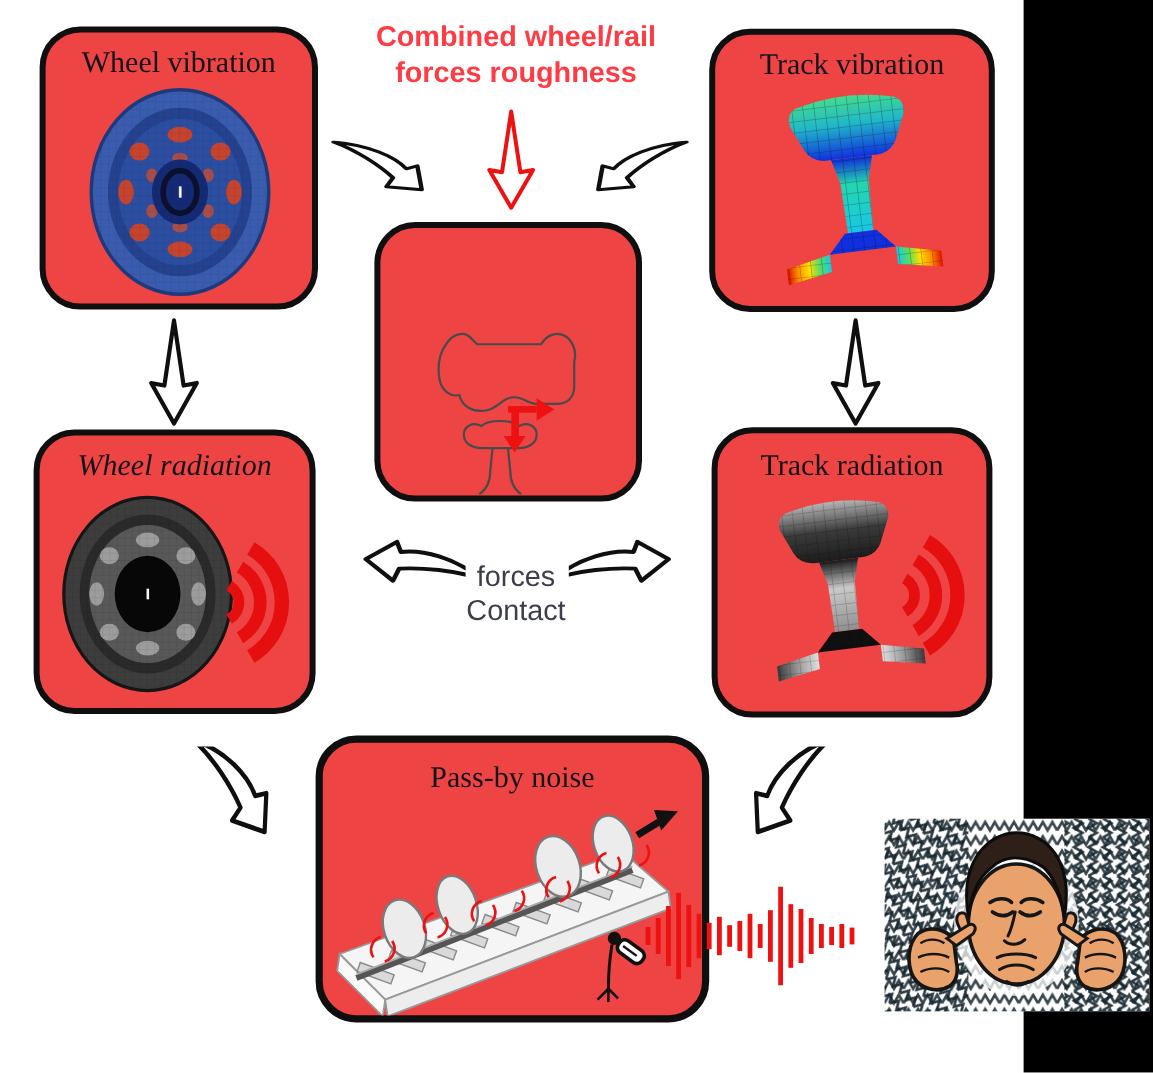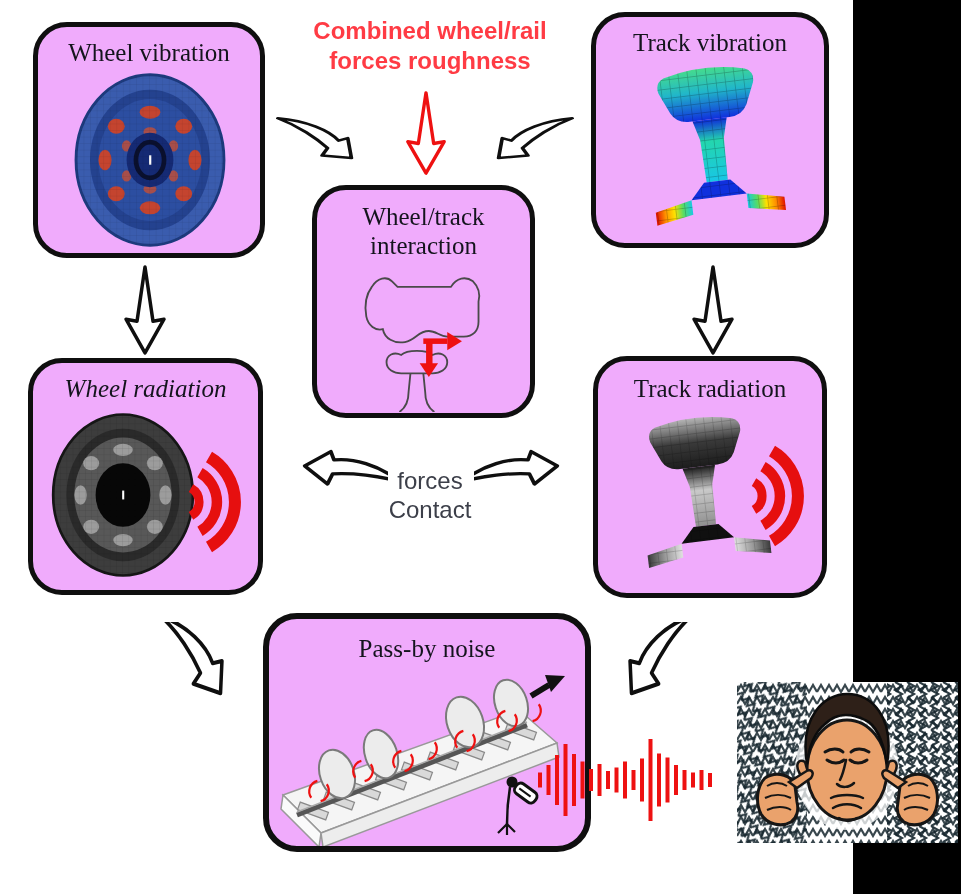--- a/index.html
+++ b/index.html
@@ -1,18 +1,18 @@
 <!DOCTYPE html>
 <html style="--red: #ee1111; --red-text: #ff3b44; --border: #0f0f0f; --title: #14141d; --contact: #3c3f49;"><head>
 <meta charset="utf-8">
 <style>
   html,body{margin:0;padding:0;background:#fff;}
   #canvas{position:relative;width:961px;height:894px;background:#ffffff;overflow:hidden;
           font-family:"Liberation Sans",sans-serif;}
-  .box{position:absolute;background:#f0abfc;border:5px solid var(--border,#0f0f0f);
+  .box{position:absolute;background:#ef4444;border:5px solid var(--border,#0f0f0f);
        border-radius:34px;box-sizing:border-box;}
   .title{position:absolute;left:0;right:0;text-align:center;
          font-family:"Liberation Serif",serif;font-size:25px;color:var(--title,#14141d);
          white-space:nowrap;}
   .title2{line-height:29px;white-space:normal;}
   .redlabel{position:absolute;text-align:center;font-weight:bold;font-size:24px;
             line-height:30px;color:var(--red-text,#ff3b44);}
   .contactlabel{position:absolute;text-align:center;font-size:24px;line-height:29px;
                 color:var(--contact,#3c3f49);}
   .abs{position:absolute;}
@@ -62,21 +62,21 @@
   </div>
 
   <div class="redlabel" style="left:299px;top:16px;width:262px;">
     <div>Combined wheel/rail</div>
     <div>forces roughness</div>
   </div>
   <svg class="abs" style="left:403px;top:90px;color:#ee1111;" width="46" height="86" viewBox="0 0 48 90" preserveAspectRatio="none">
     <polygon points="24,3 32,56 43,54 24,87 5,54 16,56" fill="#fff" stroke="currentColor" stroke-width="3.5" stroke-linejoin="round"></polygon>
   </svg>
 
-  <div class="box" style="left:591px;top:12px;width:238px;height:236px;">
+  <div class="box" style="left:591px;top:24px;width:238px;height:236px;">
     <div class="title" style="top:12px;">Track vibration</div>
     <svg class="abs" style="left:42px;top:48px;" width="150" height="164" viewBox="0 0 110 124">
       <defs>
         <linearGradient id="rhead" x1="0" y1="0" x2="0" y2="1">
           <stop offset="0" stop-color="#45db8d"></stop>
             <stop offset="0.45" stop-color="#21b7c9"></stop>
           <stop offset="1" stop-color="#1030dd"></stop>
         </linearGradient>
         <linearGradient id="rweb" x1="0" y1="0" x2="0" y2="1">
           <stop offset="0" stop-color="#0f2ed8"></stop>
@@ -117,24 +117,20 @@
   </div>
 
   <svg class="abs" style="left:276px;top:117px;color:#0f0f0f;" width="92" height="56" viewBox="0 0 100 90" preserveAspectRatio="none">
     <path d="M2,2 C34,6 58,22 68,38 L78,34 L82,66 L50,62 L56,50 C44,34 24,14 2,2 Z" fill="#fff" stroke="currentColor" stroke-width="4" stroke-linejoin="round"></path>
   </svg>
   <svg class="abs" style="left:482px;top:117px;color:#0f0f0f;" width="92" height="56" viewBox="0 0 100 90" preserveAspectRatio="none">
     <path transform="translate(100 0) scale(-1 1)" d="M2,2 C34,6 58,22 68,38 L78,34 L82,66 L50,62 L56,50 C44,34 24,14 2,2 Z" fill="#fff" stroke="currentColor" stroke-width="4" stroke-linejoin="round"></path>
   </svg>
 
   <div class="box" style="left:312px;top:185px;width:223px;height:233px;">
-    <div class="title title2" style="top:12px;">
-      <div>Wheel/track</div>
-      <div>interaction</div>
-    </div>
     <svg class="abs" style="left:20px;top:84px;" width="180" height="138" viewBox="0 0 180 150">
       <g fill="none" stroke="#4a4a4a" stroke-width="2">
         <path d="M30,14 C36,4 46,2 52,8 L58,14 L116,14 C122,4 132,2 140,8 C146,14 148,22 146,30 L146,52 C146,62 140,68 130,68 L112,68 C104,68 100,62 92,62 C80,62 78,72 66,74 C54,76 44,70 42,60 C34,62 26,56 24,46 C22,34 24,22 30,14 Z"></path>
         <path d="M62,88 C54,84 46,88 46,96 C46,104 54,108 62,108 L96,108 C104,108 112,104 112,96 C112,88 104,84 96,88 C90,82 68,82 62,88 Z"></path>
         <path d="M72,108 L70,128 C70,140 66,146 60,150"></path>
         <path d="M86,108 L88,128 C88,140 92,146 98,150"></path>
       </g>
       <g>
         <rect x="86" y="70" width="26" height="6" fill="#ee1111"></rect>
         <polygon points="112,63 128,73 112,83" fill="#ee1111"></polygon>

